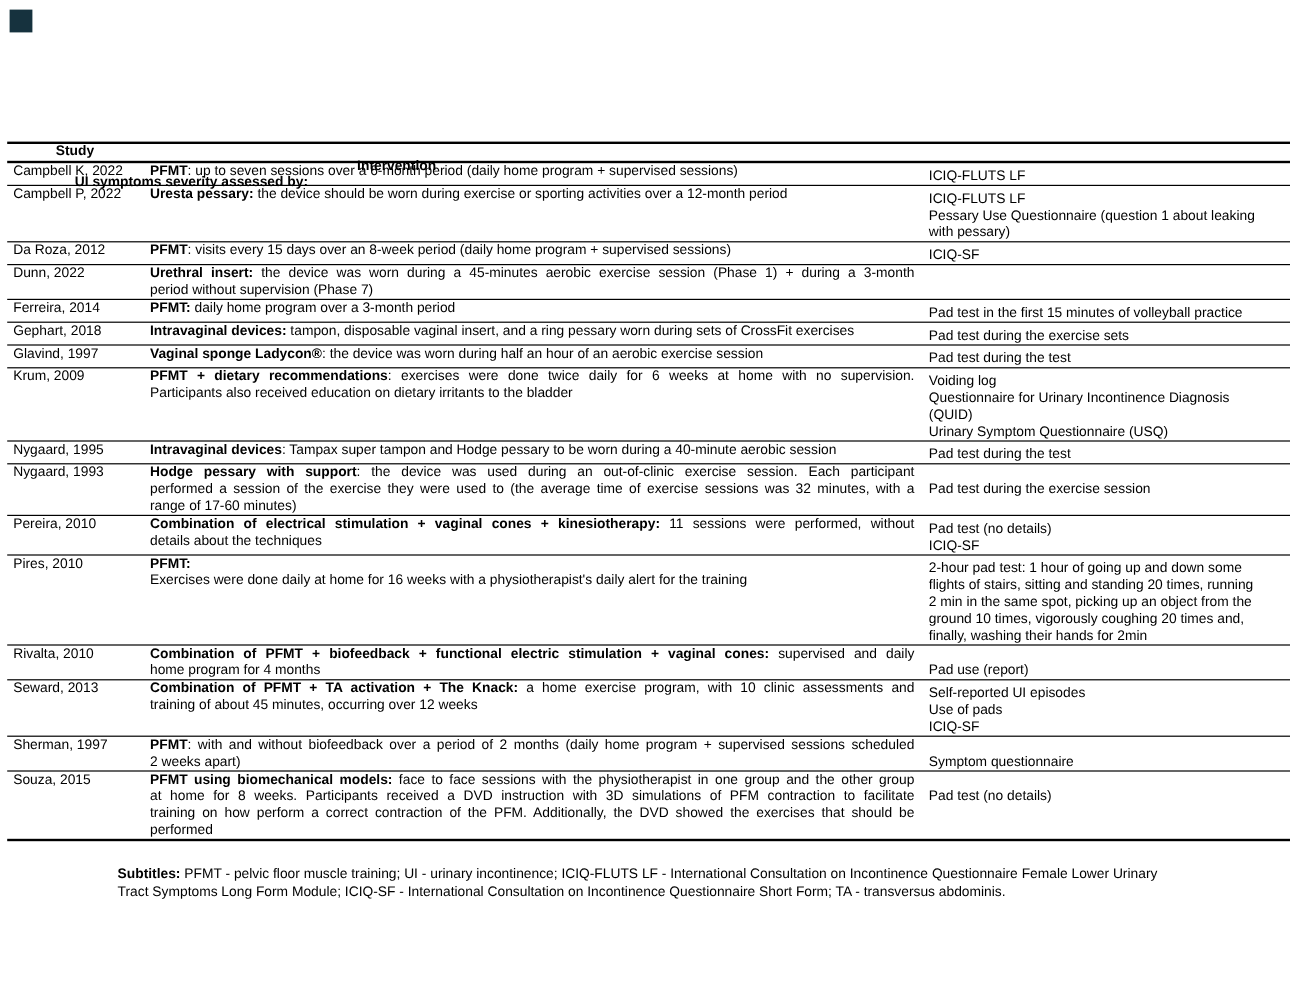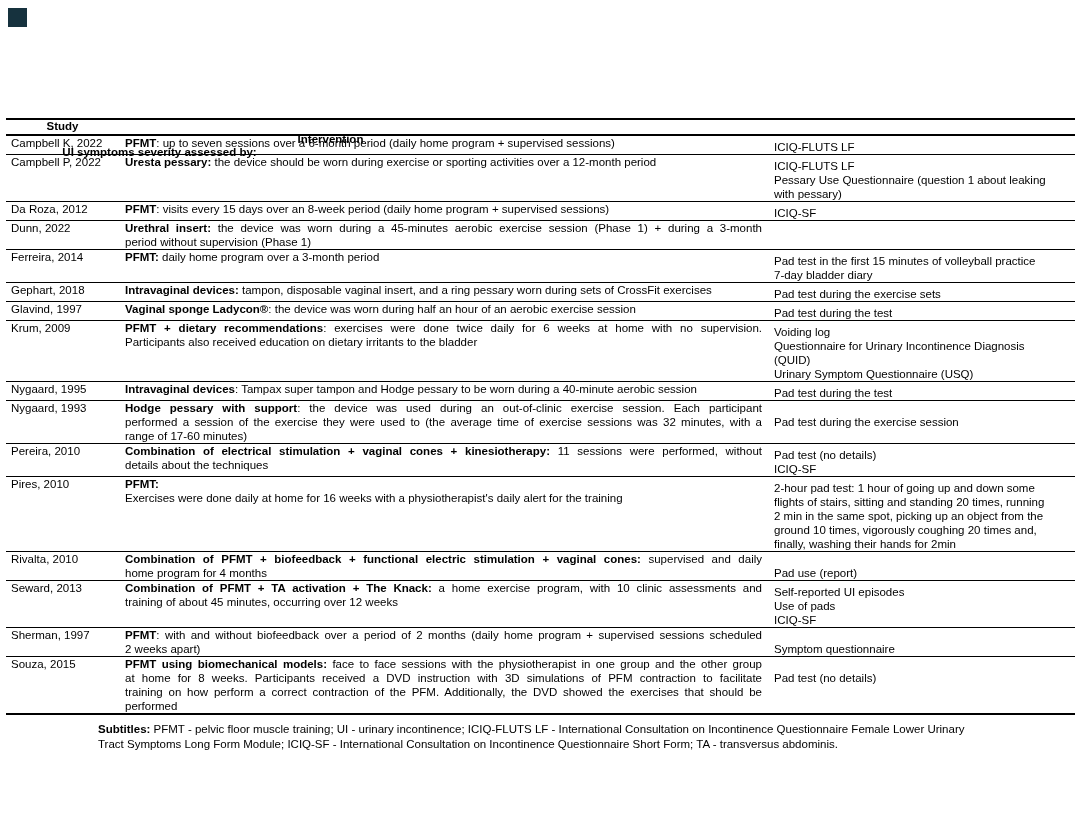--- a/index.html
+++ b/index.html
@@ -66,31 +66,30 @@
             <div class="ln"><b>PFMT</b>: visits every 15 days over an 8-week period (daily home program + supervised sessions)</div>
           </div>
           <div class="cell c3">
             <div class="item">ICIQ-SF</div>
           </div>
         </div>
         <div class="trow">
           <div class="cell c1">Dunn, 2022</div>
           <div class="cell c2">
             <div class="ln jl"><b>Urethral insert:</b> the device was worn during a 45-minutes aerobic exercise session (Phase 1) + during a 3-month</div>
-            <div class="ln">period without supervision (Phase 1)</div>
+            <div class="ln">period without supervision (Phase 7)</div>
           </div>
         </div>
         <div class="trow">
           <div class="cell c1">Ferreira, 2014</div>
           <div class="cell c2">
             <div class="ln"><b>PFMT:</b> daily home program over a 3-month period</div>
           </div>
           <div class="cell c3">
             <div class="item">Pad test in the first 15 minutes of volleyball practice</div>
-            <div class="item">7-day bladder diary</div>
           </div>
         </div>
         <div class="trow">
           <div class="cell c1">Gephart, 2018</div>
           <div class="cell c2">
             <div class="ln"><b>Intravaginal devices:</b> tampon, disposable vaginal insert, and a ring pessary worn during sets of CrossFit exercises</div>
           </div>
           <div class="cell c3">
             <div class="item">Pad test during the exercise sets</div>
           </div>

